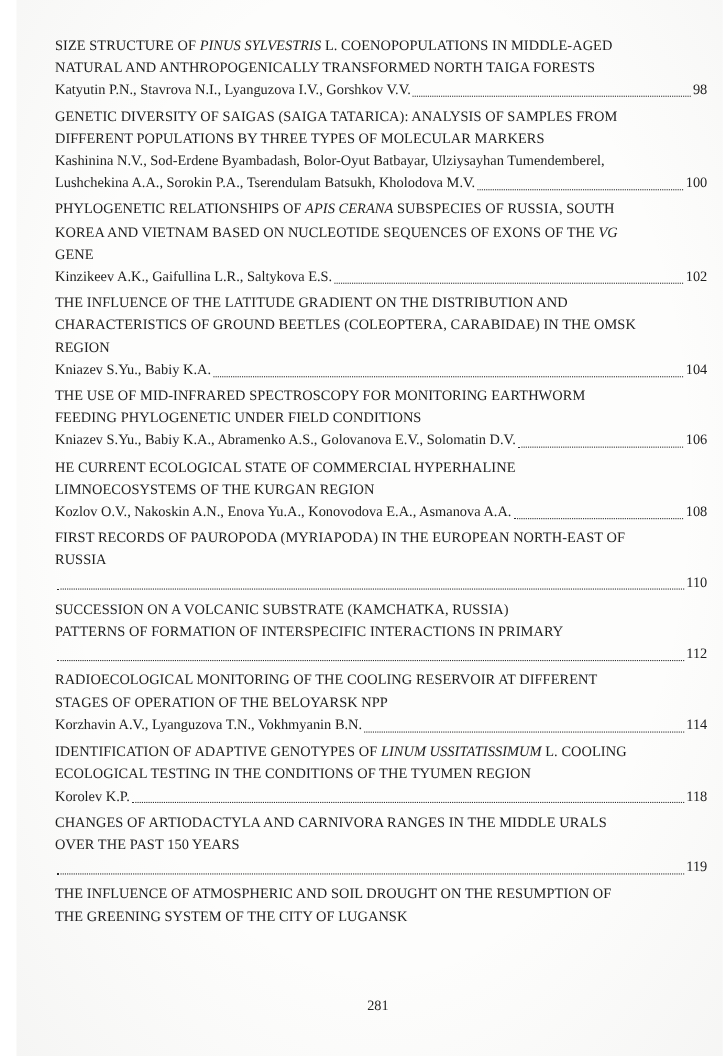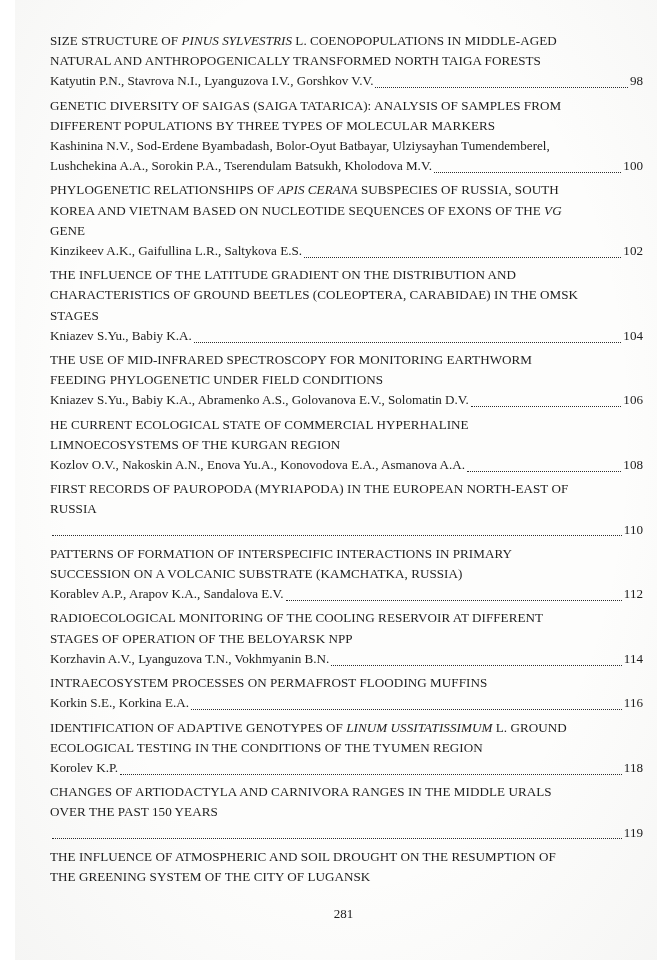--- a/index.html
+++ b/index.html
@@ -121,21 +121,21 @@
             <span class="leader"></span>
             <span class="pageno">102</span>
           </div>
         </div>
     </section>
 
     <section class="entry">
       <div class="title">
           <span class="title-line"><span>THE INFLUENCE OF THE LATITUDE GRADIENT ON THE DISTRIBUTION AND</span></span>
           <span class="title-line"><span>CHARACTERISTICS OF GROUND BEETLES (COLEOPTERA, CARABIDAE) IN THE OMSK</span></span>
-          <span class="title-line"><span>STAGES</span></span>
+          <span class="title-line"><span>REGION</span></span>
         </div>
       <div class="authors">
           <div class="author-line last">
             <span class="author-text">Kniazev S.Yu., Babiy K.A.</span>
             <span class="leader"></span>
             <span class="pageno">104</span>
           </div>
         </div>
     </section>
 
@@ -175,62 +175,49 @@
       <div class="authors">
           <div class="author-line last">
             <span class="leader"></span>
             <span class="pageno">110</span>
           </div>
         </div>
     </section>
 
     <section class="entry">
       <div class="title">
+          <span class="title-line"><span>SUCCESSION ON A VOLCANIC SUBSTRATE (KAMCHATKA, RUSSIA)</span></span>
           <span class="title-line"><span>PATTERNS OF FORMATION OF INTERSPECIFIC INTERACTIONS IN PRIMARY</span></span>
-          <span class="title-line"><span>SUCCESSION ON A VOLCANIC SUBSTRATE (KAMCHATKA, RUSSIA)</span></span>
-        </div>
-      <div class="authors">
-          <div class="author-line last">
-            <span class="author-text">Korablev A.P., Arapov K.A., Sandalova E.V.</span>
+        </div>
+      <div class="authors">
+          <div class="author-line last">
             <span class="leader"></span>
             <span class="pageno">112</span>
           </div>
         </div>
     </section>
 
     <section class="entry">
       <div class="title">
           <span class="title-line"><span>RADIOECOLOGICAL MONITORING OF THE COOLING RESERVOIR AT DIFFERENT</span></span>
           <span class="title-line"><span>STAGES OF OPERATION OF THE BELOYARSK NPP</span></span>
         </div>
       <div class="authors">
           <div class="author-line last">
             <span class="author-text">Korzhavin A.V., Lyanguzova T.N., Vokhmyanin B.N.</span>
             <span class="leader"></span>
             <span class="pageno">114</span>
           </div>
         </div>
     </section>
 
-    <section class="entry">
-      <div class="title">
-          <span class="title-line"><span>INTRAECOSYSTEM PROCESSES ON PERMAFROST FLOODING MUFFINS</span></span>
-        </div>
-      <div class="authors">
-          <div class="author-line last">
-            <span class="author-text">Korkin S.E., Korkina E.A. </span>
-            <span class="leader"></span>
-            <span class="pageno">116</span>
-          </div>
-        </div>
-    </section>
-
-    <section class="entry">
-      <div class="title">
-          <span class="title-line"><span>IDENTIFICATION OF ADAPTIVE GENOTYPES OF </span><i>LINUM USSITATISSIMUM</i><span> L. GROUND</span></span>
+
+    <section class="entry">
+      <div class="title">
+          <span class="title-line"><span>IDENTIFICATION OF ADAPTIVE GENOTYPES OF </span><i>LINUM USSITATISSIMUM</i><span> L. COOLING</span></span>
           <span class="title-line"><span>ECOLOGICAL TESTING IN THE CONDITIONS OF THE TYUMEN REGION</span></span>
         </div>
       <div class="authors">
           <div class="author-line last">
             <span class="author-text">Korolev K.P. </span>
             <span class="leader"></span>
             <span class="pageno">118</span>
           </div>
         </div>
     </section>

